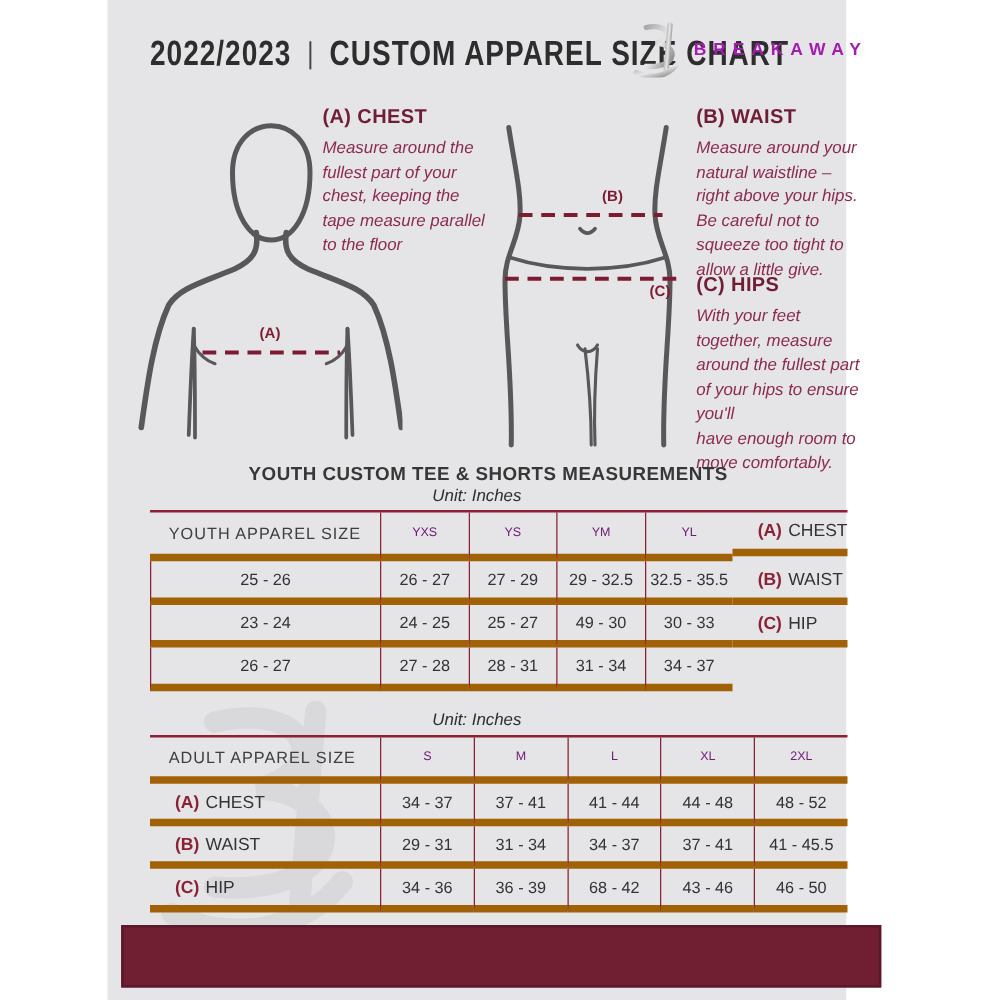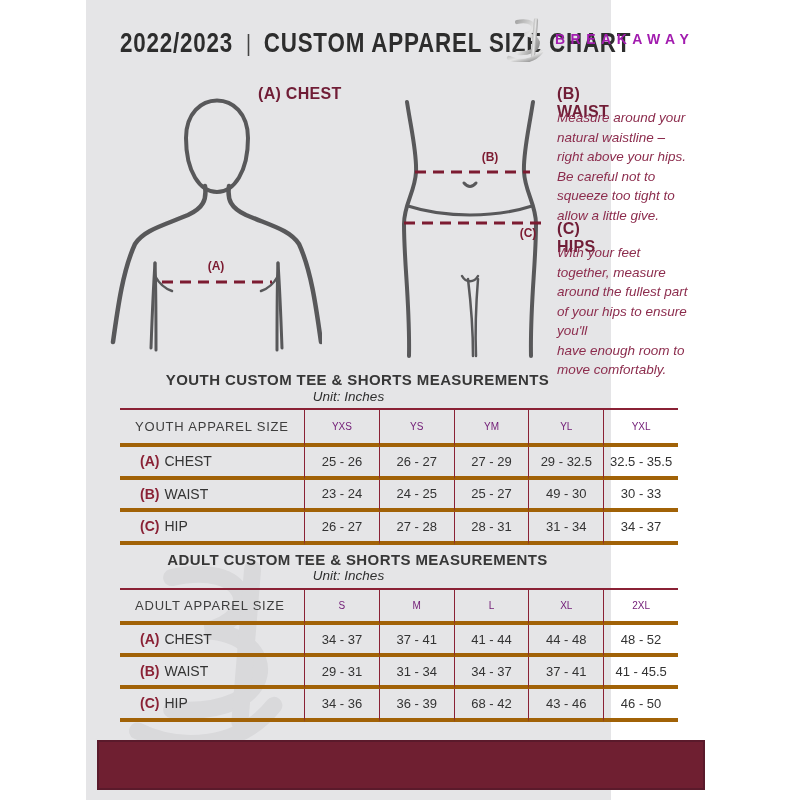--- a/index.html
+++ b/index.html
@@ -1,38 +1,38 @@
 <!DOCTYPE html>
 <html><head>
 <meta charset="utf-8">
 <style>
   html,body{margin:0;padding:0;}
   body{width:800px;height:800px;background:#ffffff;font-family:"Liberation Sans",sans-serif;overflow:hidden;position:relative;}
-  .doc{position:absolute;left:86px;top:0;width:525px;height:800px;background:#e5e5e7;}
+  .doc{position:absolute;left:86px;top:0;width:591px;height:800px;background:#e5e5e7;}
   .abs{position:absolute;}
 
   
   .title-wrap{left:34px;top:27px;display:flex;align-items:center;transform:scaleX(.8);transform-origin:left center;white-space:nowrap;color:#2d2d2d;}
   .title-year,.title-main{font-size:28px;font-weight:bold;letter-spacing:1px;}
   .title-div{font-size:24px;font-weight:normal;margin:0 16px;color:#444;}
   .brand{left:469px;top:31px;font-size:14px;font-weight:bold;letter-spacing:5.5px;color:#a21caf;}
   .logo{left:419px;top:16px;}
 
   
   .gd-head{font-size:16px;font-weight:bold;color:#701d36;letter-spacing:.3px;}
   .gd-body{font-size:13.5px;line-height:19.5px;font-style:italic;color:#8c2c4d;white-space:pre-line;}
   .marker{font-size:12px;font-weight:bold;color:#7c1b31;text-align:center;width:40px;}
 
   
   .sec-title{left:0;right:0;text-align:center;font-size:15px;font-weight:bold;color:#373737;letter-spacing:.4px;padding-left:18px;}
   .sec-unit{left:0;right:0;text-align:center;font-size:13.5px;font-style:italic;color:#2f2f2f;}
 
   
   .size-table{width:558px;display:grid;grid-template-columns:184px repeat(5,1fr);border-top:2px solid #8a2135;background:transparent;}
-  .size-table .cell{display:flex;align-items:center;justify-content:center;border-bottom:4px solid #a16207;font-size:13px;color:#333;}
+  .size-table .cell{display:flex;align-items:center;justify-content:center;border-bottom:6px solid #a16207;font-size:13px;color:#333;}
   .size-table .lab{justify-content:flex-start;}
   .size-table .vcol{border-left:1.5px solid #8a2135;}
   .size-table .hcell{font-weight:normal;font-size:10px;color:#701a75;}
   .size-table .sizelab{font-size:13px;letter-spacing:.8px;color:#3e3e3e;padding-left:15px;font-weight:normal;}
   .size-table .rowlab{padding-left:20px;font-size:14px;}
   .size-table .rowlab .pfx{color:#8a2135;font-weight:bold;margin-right:5px;}
   .yt .cell{height:28.5px;}
   .yt .hrow{height:33px;}
   .ad .cell{height:28.2px;}
   .ad .hrow{height:31px;}
@@ -105,20 +105,25 @@
       <path d="M 78 185 C 81 210 83 235 83 262" stroke-width="2.5"></path>
       <path d="M 88 185 C 86 210 85 235 86 262" stroke-width="2.5"></path>
     </g>
     <line x1="25" y1="78" x2="140" y2="78" stroke="#7c1b31" stroke-width="3.2" stroke-dasharray="11 7"></line>
     <line x1="14" y1="129" x2="153" y2="129" stroke="#7c1b31" stroke-width="3.2" stroke-dasharray="11 7"></line>
   </svg>
   <div class="abs marker z1" style="left:384px;top:150px;">(B)</div>
   <div class="abs marker z1" style="left:422px;top:226px;">(C)</div>
 
   <div class="abs gd-head z1" style="left:172px;top:85px;">(A) CHEST</div>
+  <div class="abs gd-body z1" style="left:172px;top:108px;width:176px;">Measure around the
+fullest part of your
+chest, keeping the
+tape measure parallel
+to the floor</div>
 
   <div class="abs gd-head z1" style="left:471px;top:85px;">(B) WAIST</div>
   <div class="abs gd-body z1" style="left:471px;top:108px;width:156px;">Measure around your
 natural waistline –
 right above your hips.
 Be careful not to
 squeeze too tight to
 allow a little give.</div>
 
   <div class="abs gd-head z1" style="left:471px;top:220px;">(C) HIPS</div>
@@ -132,21 +137,20 @@
 
   <div class="abs sec-title z1" style="top:371px;">YOUTH CUSTOM TEE &amp; SHORTS MEASUREMENTS</div>
   <div class="abs sec-unit z1" style="top:389px;">Unit: Inches</div>
 
   <div class="abs size-table yt z1" style="left:34px;top:408px;">
     <div class="cell lab hcell sizelab hrow">YOUTH APPAREL SIZE</div>
     <div class="cell vcol hcell hrow">YXS</div>
     <div class="cell vcol hcell hrow">YS</div>
     <div class="cell vcol hcell hrow">YM</div>
     <div class="cell vcol hcell hrow">YL</div>
-    <div class="cell vcol hcell hrow">YXL</div>
 
     <div class="cell lab rowlab">
         <span class="pfx">(A)</span>
         <span>CHEST</span>
       </div>
     <div class="cell vcol">25 - 26</div>
     <div class="cell vcol">26 - 27</div>
     <div class="cell vcol">27 - 29</div>
     <div class="cell vcol">29 - 32.5</div>
     <div class="cell vcol">32.5 - 35.5</div>
@@ -165,21 +169,20 @@
         <span class="pfx">(C)</span>
         <span>HIP</span>
       </div>
     <div class="cell vcol">26 - 27</div>
     <div class="cell vcol">27 - 28</div>
     <div class="cell vcol">28 - 31</div>
     <div class="cell vcol">31 - 34</div>
     <div class="cell vcol">34 - 37</div>
   </div>
 
-  <div class="abs sec-title z1" style="top:551px;">ADULT CUSTOM TEE &amp; SHORTS MEASUREMENTS</div>
   <div class="abs sec-unit z1" style="top:568px;">Unit: Inches</div>
 
   <div class="abs size-table ad z1" style="left:34px;top:588px;">
     <div class="cell lab hcell sizelab hrow">ADULT APPAREL SIZE</div>
     <div class="cell vcol hcell hrow">S</div>
     <div class="cell vcol hcell hrow">M</div>
     <div class="cell vcol hcell hrow">L</div>
     <div class="cell vcol hcell hrow">XL</div>
     <div class="cell vcol hcell hrow">2XL</div>
 

